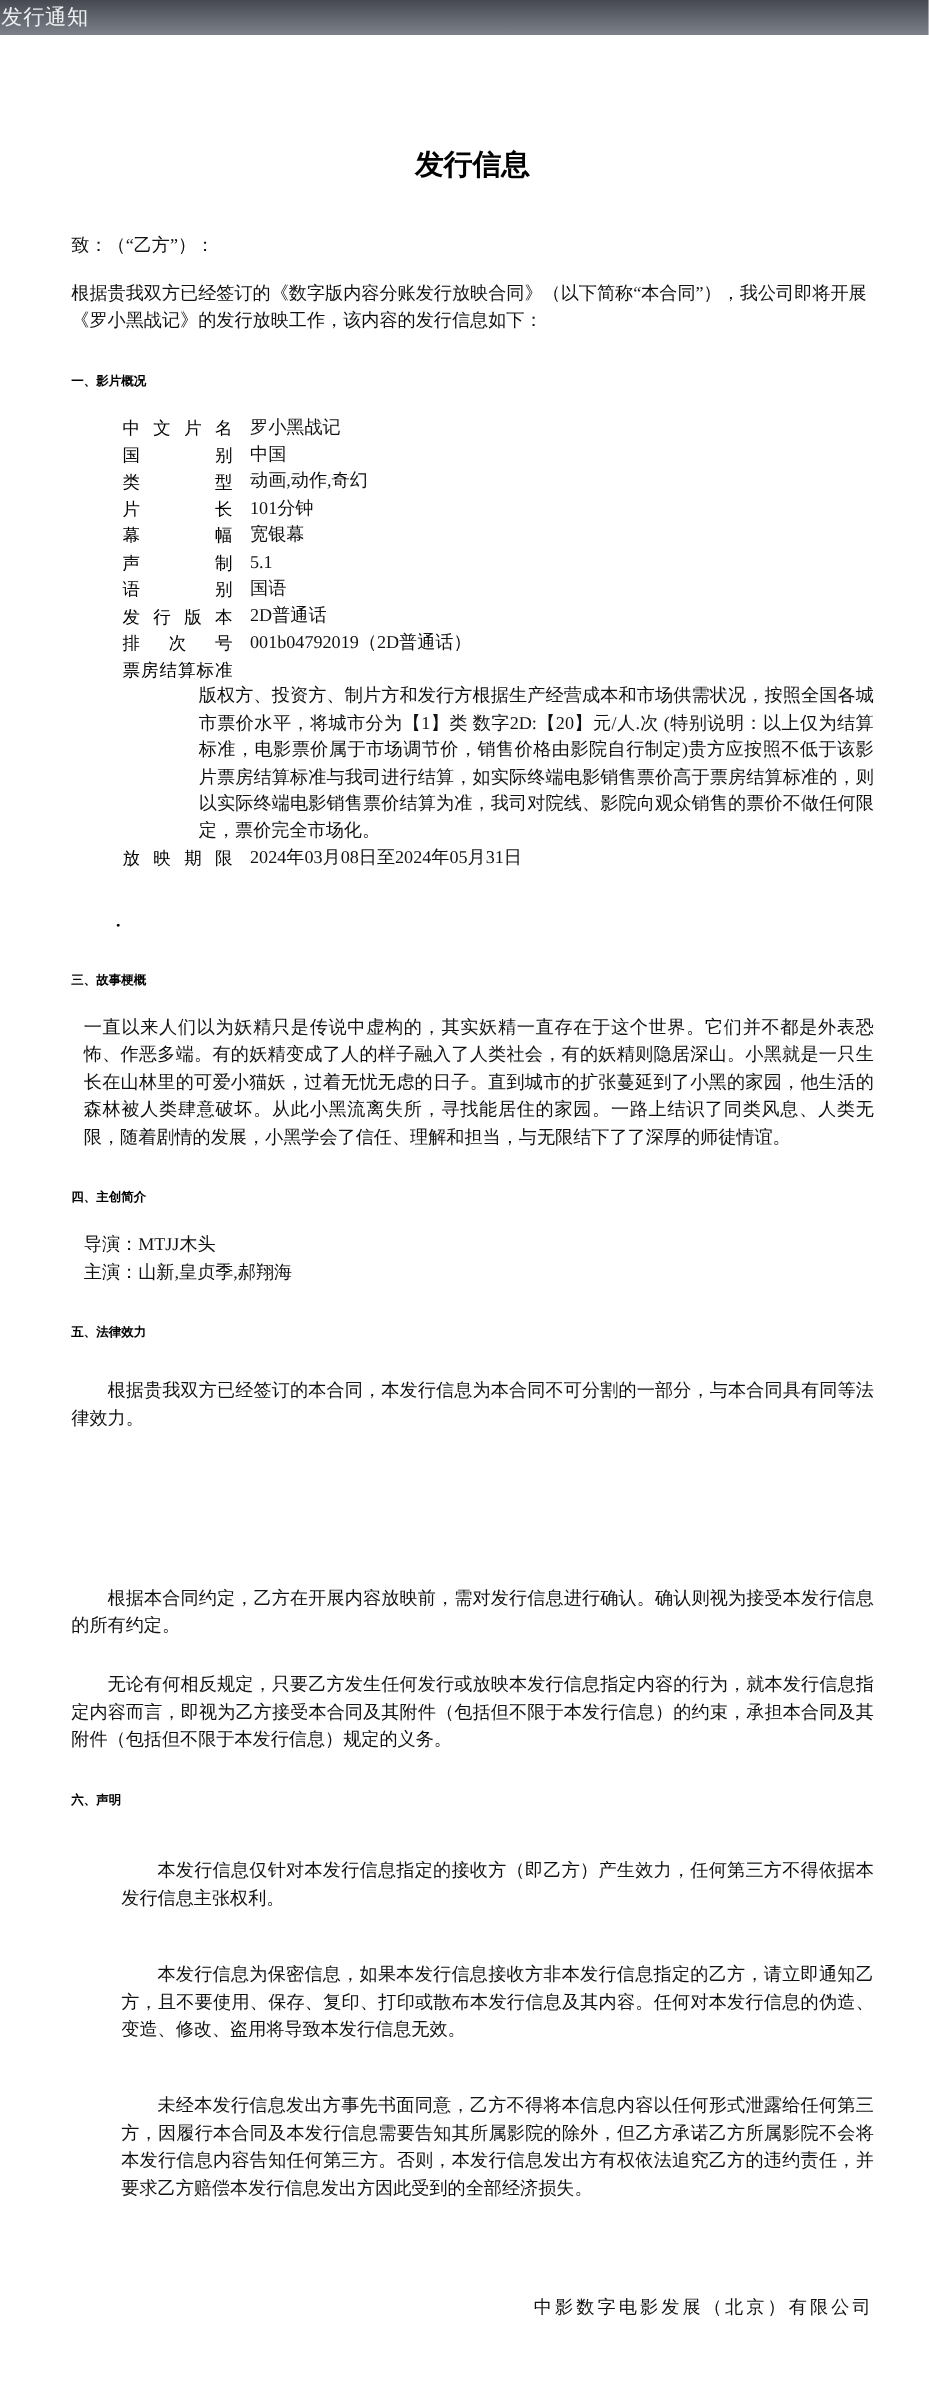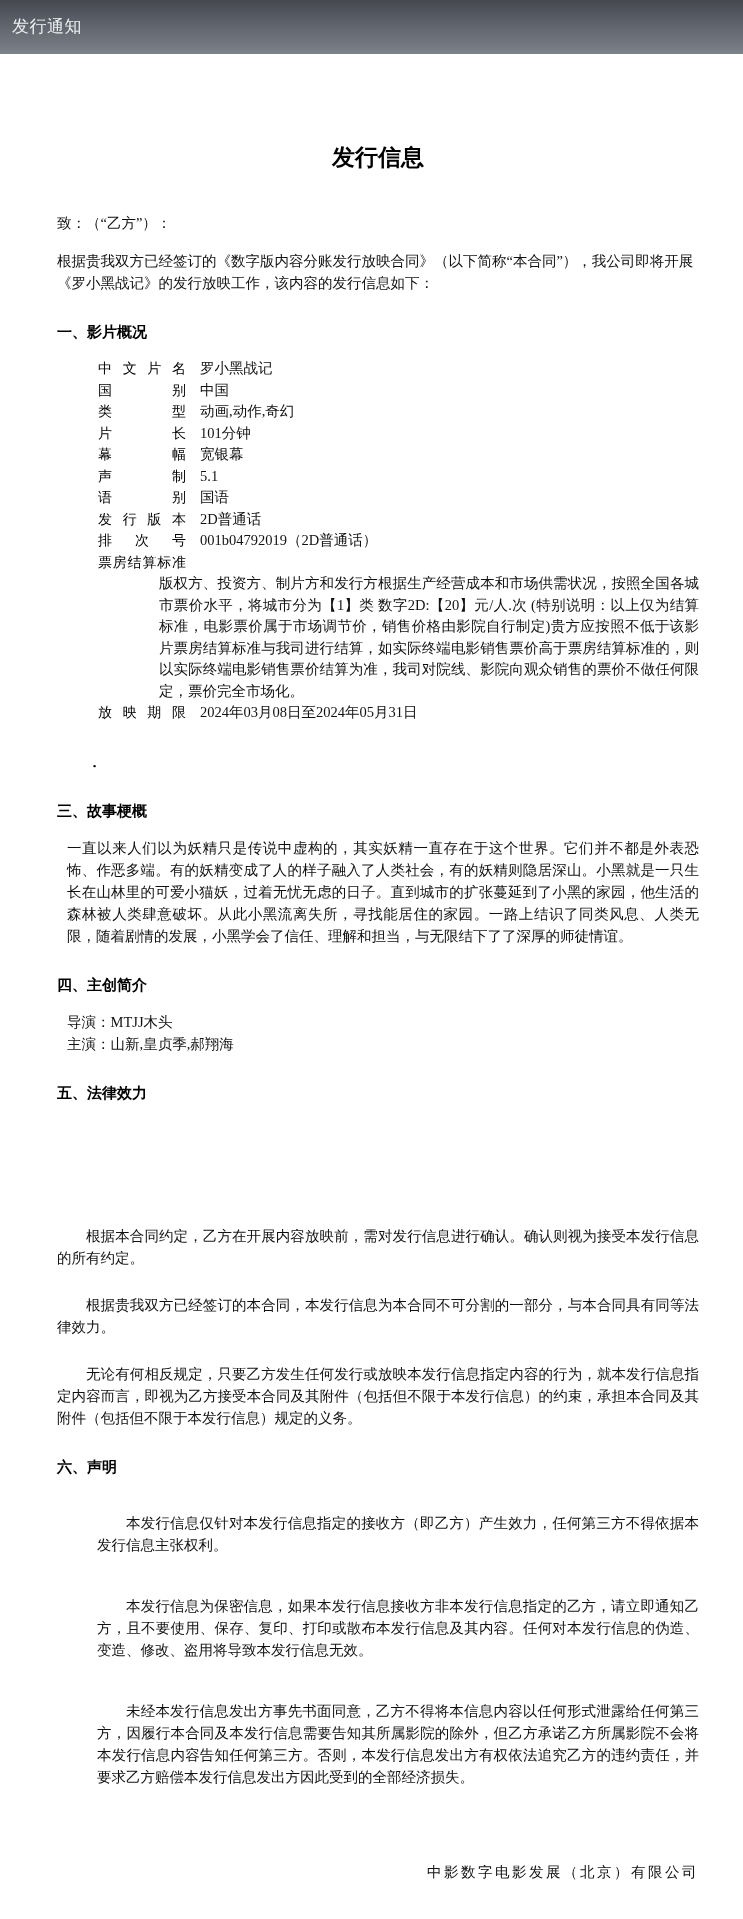--- a/index.html
+++ b/index.html
@@ -8,25 +8,25 @@
     width: 743px;
     min-height: 1919px;
     font-family: "Liberation Serif", "DejaVu Serif", serif;
     font-size: 14.5px;
     line-height: 22px;
     color: #111111;
   }
 
   
   .titlebar {
-    height: 54px;
+    height: 28px;
     background: linear-gradient(180deg, #45484f 0%, #595d66 35%, #7d818a 100%);
     display: flex;
     align-items: center;
-    padding-left: 12px;
+    padding-left: 1px;
   }
   .titlebar span {
     font-family: "Liberation Sans", "DejaVu Sans", sans-serif;
     font-size: 17px;
     color: #eef0f2;
     letter-spacing: 0.5px;
   }
 
   
   .doc {
@@ -40,21 +40,21 @@
     font-size: 23px;
     line-height: 34px;
     color: #000000;
   }
   .salutation { margin-top: 38px; }
   .intro { margin-top: 16px; }
 
   h2 {
     font-family: "Liberation Sans", "DejaVu Sans", sans-serif;
     font-weight: bold;
-    font-size: 15px;
+    font-size: 10px;
     line-height: 20px;
     color: #000000;
     margin: 28px 0 16px 0;
   }
 
   
   .fields { margin-left: 41px; }
   .frow { line-height: 21.5px; white-space: nowrap; }
   .flabel {
     display: inline-block;
@@ -160,22 +160,22 @@
   <h2>三、故事梗概</h2>
   <p class="indent-block">一直以来人们以为妖精只是传说中虚构的，其实妖精一直存在于这个世界。它们并不都是外表恐怖、作恶多端。有的妖精变成了人的样子融入了人类社会，有的妖精则隐居深山。小黑就是一只生长在山林里的可爱小猫妖，过着无忧无虑的日子。直到城市的扩张蔓延到了小黑的家园，他生活的森林被人类肆意破坏。从此小黑流离失所，寻找能居住的家园。一路上结识了同类风息、人类无限，随着剧情的发展，小黑学会了信任、理解和担当，与无限结下了了深厚的师徒情谊。</p>
 
   <h2>四、主创简介</h2>
   <div class="indent-block creators-block">
     <p>导演：MTJJ木头</p>
     <p>主演：山新,皇贞季,郝翔海</p>
   </div>
 
   <h2>五、法律效力</h2>
+  <p class="legal-p">根据贵我双方已经签订的本合同，本发行信息为本合同不可分割的一部分，与本合同具有同等法律效力。</p>
   <p class="legal-p gap-before">根据本合同约定，乙方在开展内容放映前，需对发行信息进行确认。确认则视为接受本发行信息的所有约定。</p>
-  <p class="legal-p">根据贵我双方已经签订的本合同，本发行信息为本合同不可分割的一部分，与本合同具有同等法律效力。</p>
   <p class="legal-p">无论有何相反规定，只要乙方发生任何发行或放映本发行信息指定内容的行为，就本发行信息指定内容而言，即视为乙方接受本合同及其附件（包括但不限于本发行信息）的约束，承担本合同及其附件（包括但不限于本发行信息）规定的义务。</p>
 
   <h2>六、声明</h2>
   <p class="stmt-p stmt-first">本发行信息仅针对本发行信息指定的接收方（即乙方）产生效力，任何第三方不得依据本发行信息主张权利。</p>
   <p class="stmt-p">本发行信息为保密信息，如果本发行信息接收方非本发行信息指定的乙方，请立即通知乙方，且不要使用、保存、复印、打印或散布本发行信息及其内容。任何对本发行信息的伪造、变造、修改、盗用将导致本发行信息无效。</p>
   <p class="stmt-p">未经本发行信息发出方事先书面同意，乙方不得将本信息内容以任何形式泄露给任何第三方，因履行本合同及本发行信息需要告知其所属影院的除外，但乙方承诺乙方所属影院不会将本发行信息内容告知任何第三方。否则，本发行信息发出方有权依法追究乙方的违约责任，并要求乙方赔偿本发行信息发出方因此受到的全部经济损失。</p>
 
   <div class="footer">
     <div>中影数字电影发展（北京）有限公司</div>
 

